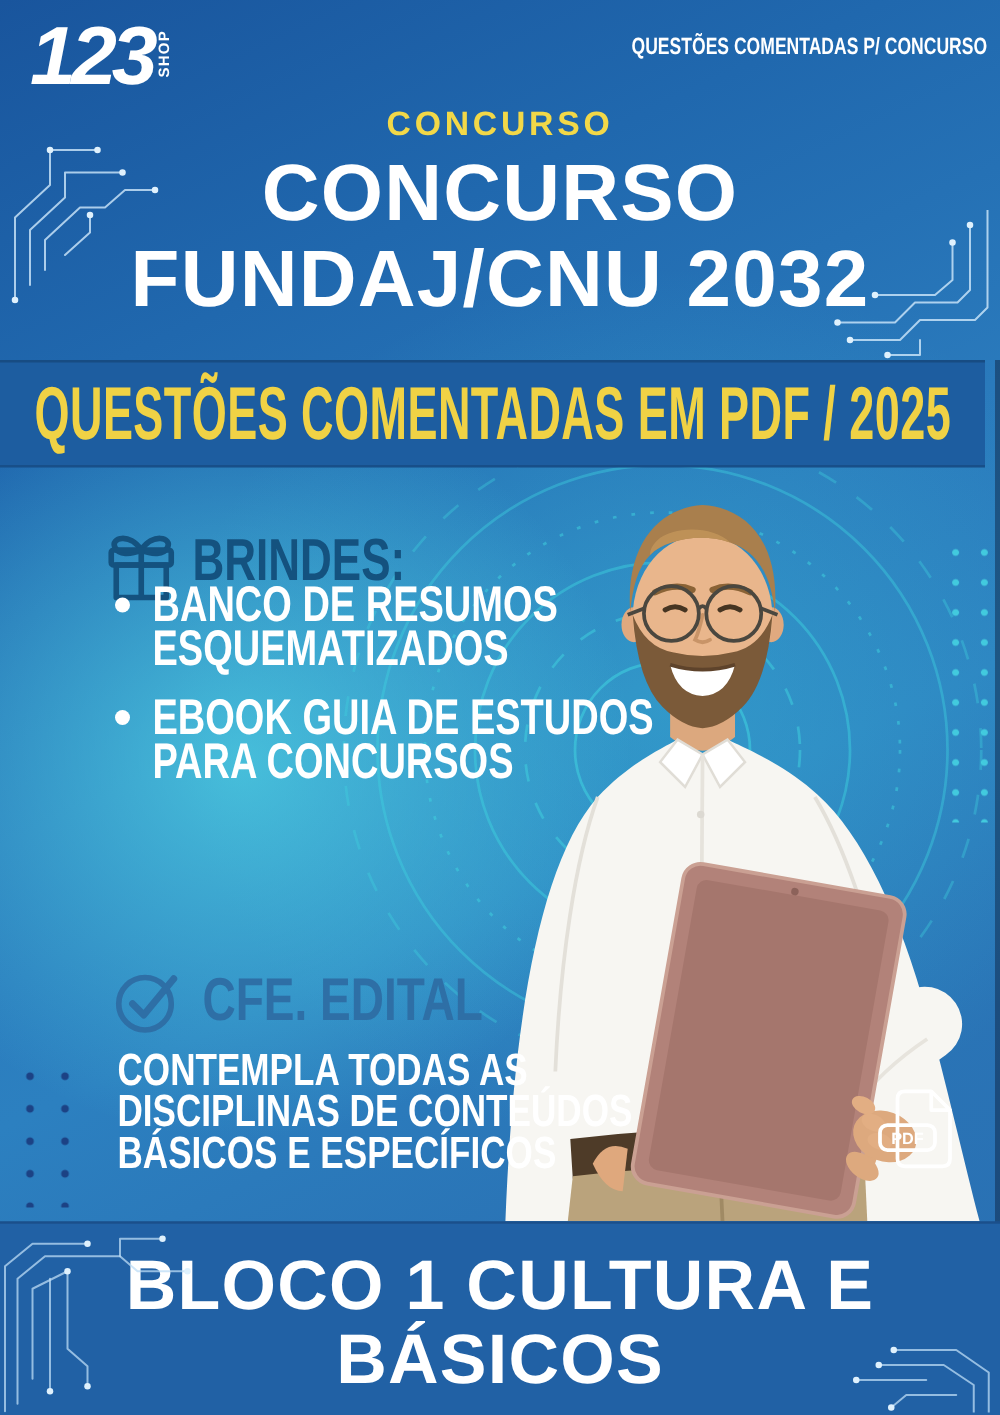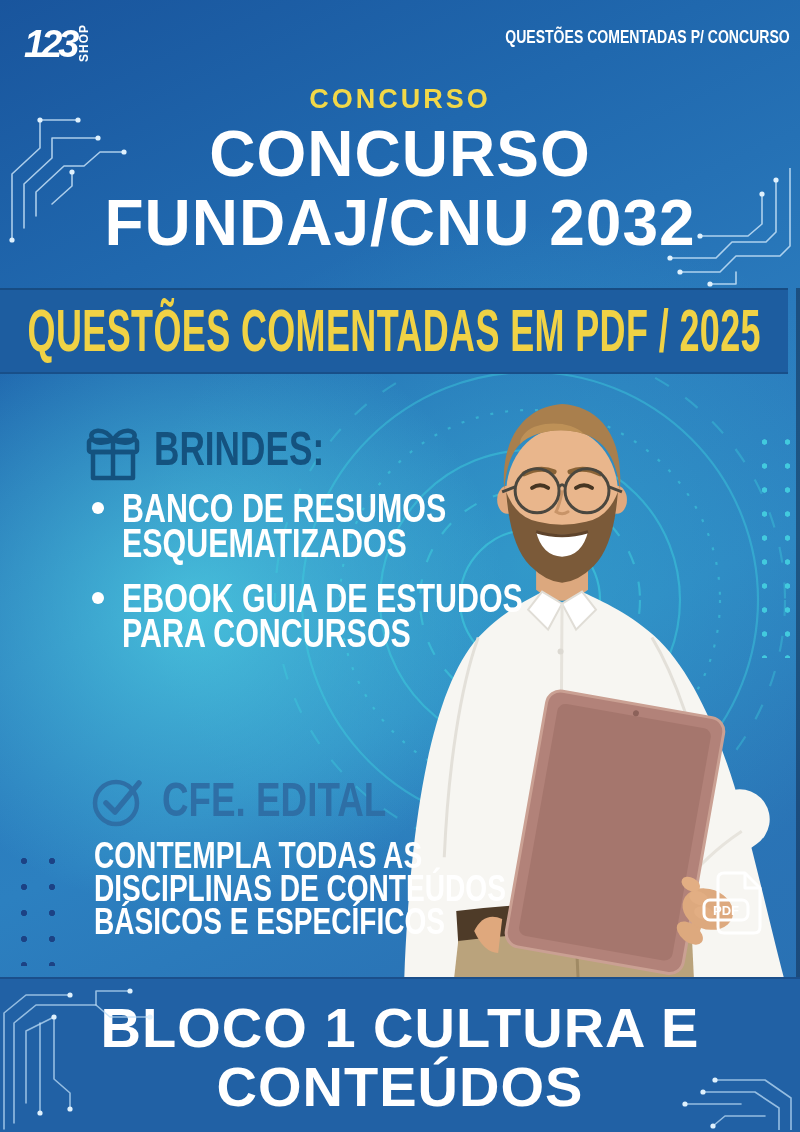--- a/index.html
+++ b/index.html
@@ -7,35 +7,35 @@
     position:relative;width:800px;height:1132px;overflow:hidden;
     font-family:"Liberation Sans",sans-serif;
     background:
       radial-gradient(420px 400px at 24% 54%, rgba(80,212,228,.75), rgba(80,212,228,0) 75%),
       radial-gradient(520px 470px at 66% 50%, rgba(60,195,218,.38), rgba(60,195,218,0) 75%),
       linear-gradient(155deg,#19559d 0%,#2068ae 22%,#2a7abc 45%,#2c80c0 60%,#2a74b6 78%,#296fb2 100%);
   }
   .abs{position:absolute;}
   
   .logo{left:24px;top:18px;display:flex;align-items:flex-start;color:#fff;}
-  .logo-num{font-size:38px;font-weight:700;font-style:italic;letter-spacing:-4px;line-height:52px;}
+  .logo-num{font-size:66px;font-weight:700;font-style:italic;letter-spacing:-4px;line-height:52px;}
   .logo-shop{writing-mode:vertical-rl;transform:rotate(180deg);font-size:12px;font-weight:700;letter-spacing:1px;margin-left:2px;margin-top:6px;}
   
   .topright{right:10px;top:26px;color:#fff;font-weight:700;font-size:18px;white-space:nowrap;transform:scale(.78,1.05);transform-origin:100% 0;}
   
   .kicker{left:0;right:0;top:84px;text-align:center;color:#f2d848;font-weight:700;font-size:27px;letter-spacing:3px;}
   .title{left:0;right:0;top:120px;text-align:center;color:#fff;font-weight:700;font-size:64px;line-height:69px;letter-spacing:1px;}
   
   .banner{left:0;right:12px;top:288px;height:86px;background:#1d5da0;display:flex;align-items:center;justify-content:center;
     box-shadow:inset 0 2px 0 rgba(0,0,0,.18), inset 0 -2px 0 rgba(0,0,0,.14);}
   .banner-text{color:#f0d245;font-weight:700;font-size:50px;white-space:nowrap;display:inline-block;transform:scale(.72,1.2);letter-spacing:.5px;}
   
   .brindes-head{left:86px;top:424px;display:flex;align-items:flex-start;}
   .brindes-label{color:#14527f;font-weight:700;font-size:44px;display:inline-block;transform:scale(.8,1.08);transform-origin:0 50%;margin-left:14px;white-space:nowrap;}
-  .bullets{left:92px;top:491px;width:440px;}
+  .bullets{left:92px;top:467px;width:440px;}
   .bullet-item{display:flex;margin-bottom:21px;}
   .bullet-dot{width:12px;height:12px;border-radius:50%;background:#fff;margin-top:11px;flex:0 0 12px;}
   .bullet-text{color:#fff;font-weight:700;font-size:40px;line-height:34.5px;display:inline-block;transform:scale(.76,1);transform-origin:0 0;margin-left:18px;white-space:nowrap;}
   .bullet-text span{display:block;}
   
   .edital-head{left:90px;top:772px;display:flex;align-items:flex-start;}
   .edital-label{color:#2e6fa6;font-weight:700;font-size:46px;display:inline-block;transform:scale(.8,1.05);transform-origin:0 50%;margin-left:16px;white-space:nowrap;}
   .edital-par{left:94px;top:839px;color:#fff;font-weight:700;font-size:36px;line-height:33px;transform:scale(.78,1);transform-origin:0 0;white-space:nowrap;}
   .edital-par span{display:block;}
   
@@ -230,21 +230,21 @@
     <g stroke="#ffffff" stroke-width="3" fill="none" stroke-linejoin="round">
       <path d="M24,5 H45 L60,20 V59 Q60,65 54,65 H24 Q18,65 18,59 V11 Q18,5 24,5 Z"></path>
       <path d="M45,5 V20 H60"></path>
       <rect x="4" y="32" width="44" height="20" rx="6"></rect>
     </g>
     <text x="26" y="47" text-anchor="middle" font-family="Liberation Sans, sans-serif" font-size="13" font-weight="bold" fill="#ffffff">PDF</text>
   </svg>
 
   <div class="abs footer">
     <div class="footer-text">BLOCO 1 CULTURA E</div>
-    <div class="footer-text">CONTEÚDOS</div>
+    <div class="footer-text">BÁSICOS</div>
   </div>
 
   <svg class="abs" style="left:0;top:983px;" width="190" height="149" viewBox="0 0 190 149">
     <g stroke="#bcdcf5" stroke-opacity=".75" stroke-width="1.6" fill="none" stroke-linecap="round" stroke-linejoin="round">
       <polyline points="4,146 4,30 26,12 70,12"></polyline>
       <polyline points="14,140 14,40 36,22 96,22 110,34 150,34"></polyline>
       <polyline points="26,120 26,48 54,34"></polyline>
       <polyline points="40,40 40,130"></polyline>
       <polyline points="54,34 54,96 70,110 70,126"></polyline>
       <polyline points="96,22 96,8 130,8"></polyline>

